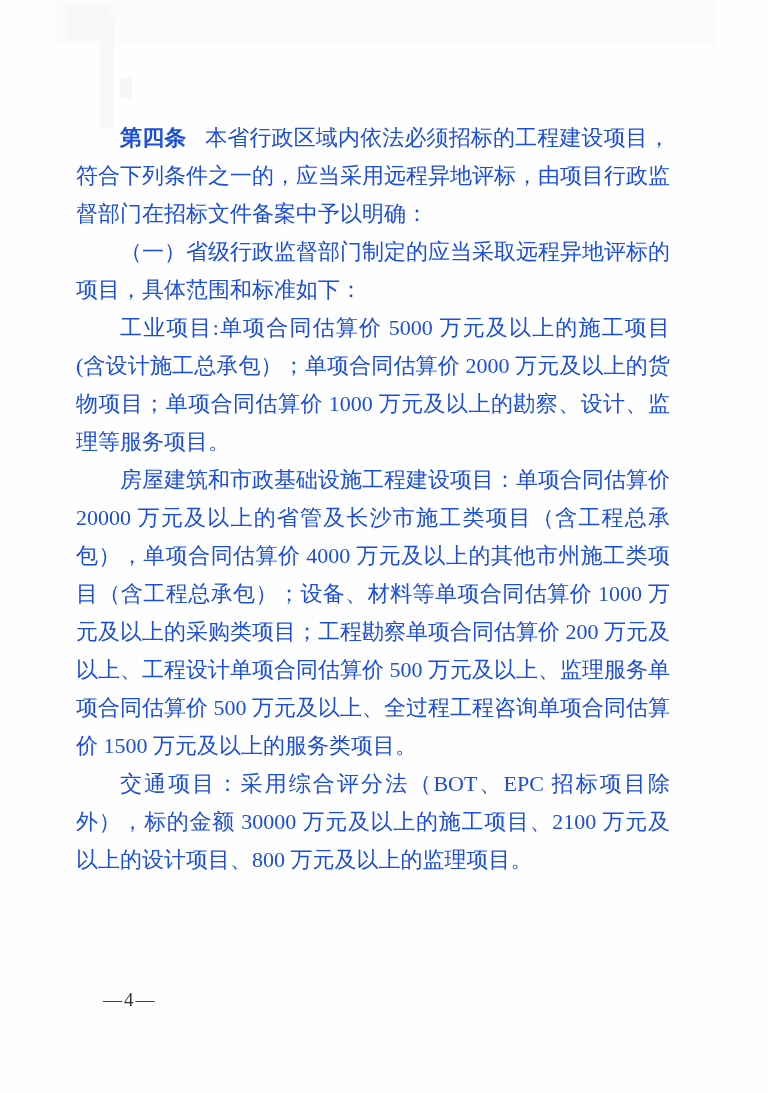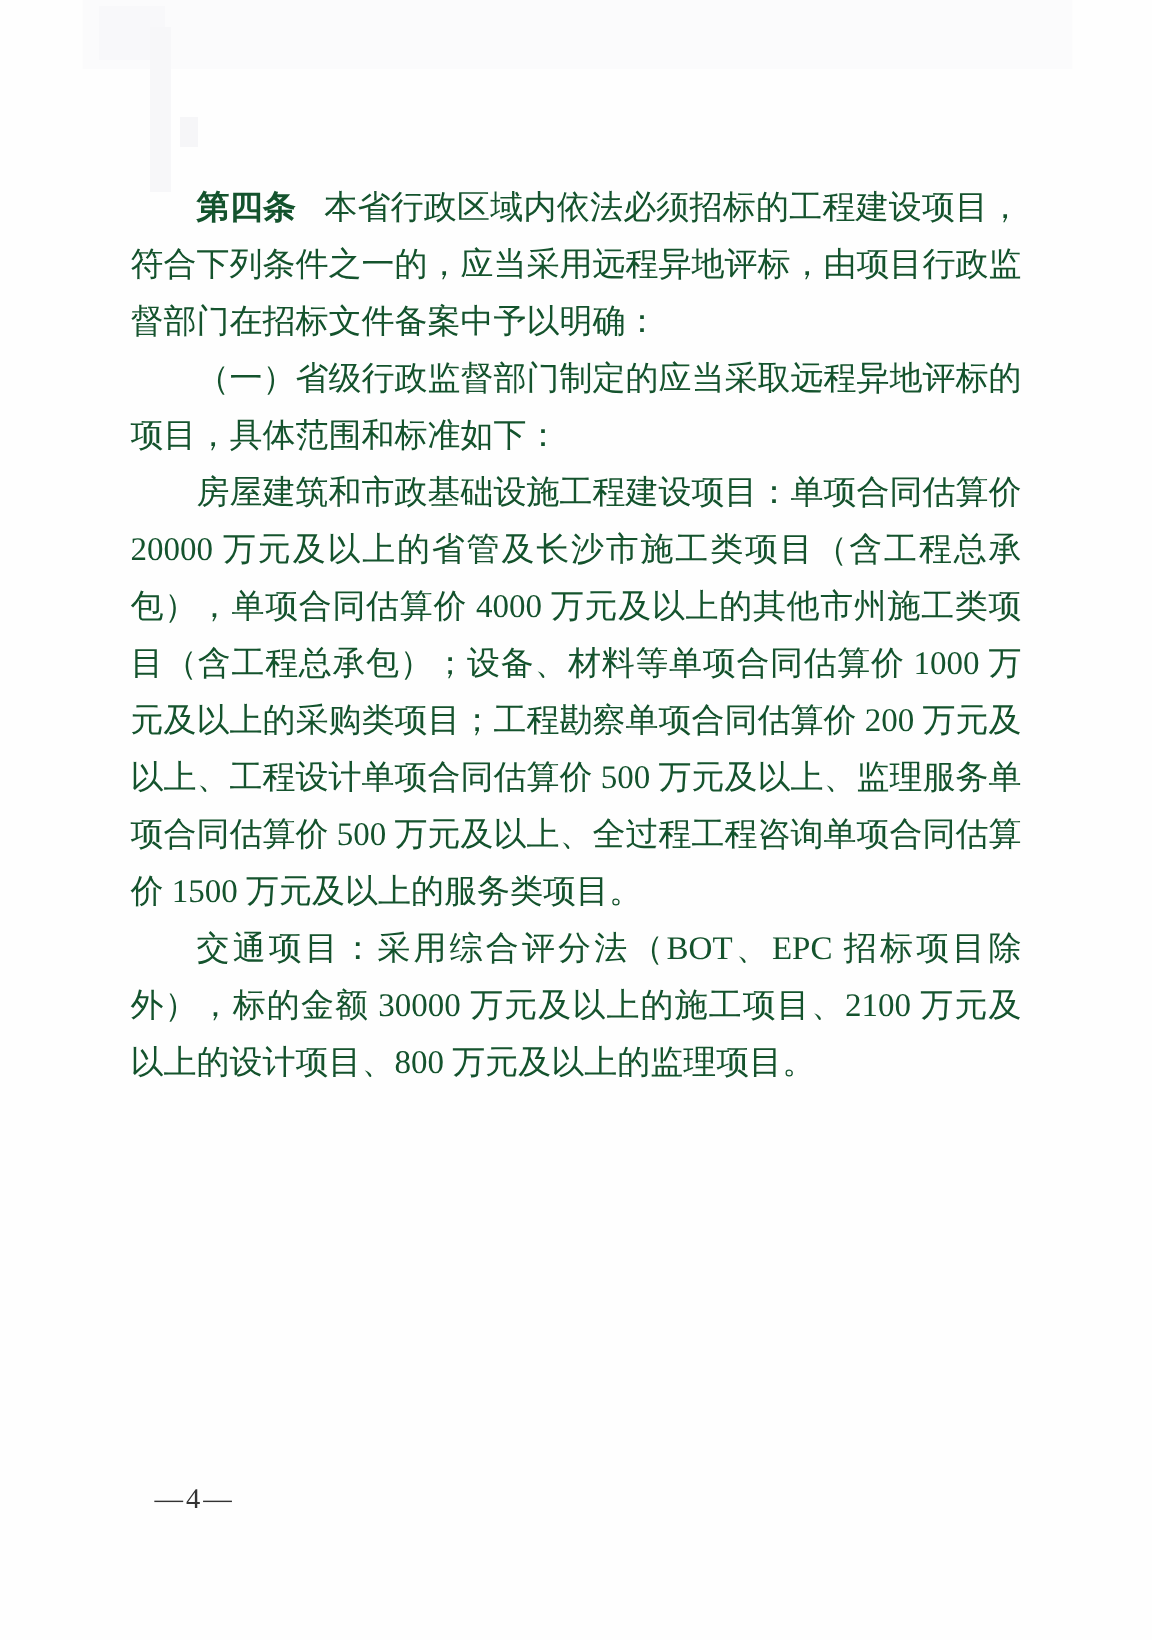--- a/index.html
+++ b/index.html
@@ -20,24 +20,24 @@
     position: absolute;
     pointer-events: none;
   }
   .artifact.a1 { left: 55px;  top: 0;    width: 660px; height: 46px;  background: #fbfbfc; }
   .artifact.a2 { left: 66px;  top: 4px;  width: 44px;  height: 36px;  background: #f8f8fa; }
   .artifact.a3 { left: 100px; top: 18px; width: 14px;  height: 110px; background: #f7f7f9; }
   .artifact.a4 { left: 120px; top: 78px; width: 12px;  height: 20px;  background: #f6f6f8; }
 
   .content {
     position: absolute;
-    left: 87px;
+    left: 76px;
     top: 119px;
     width: 594px;
-    color: #14532d;
+    color: #1d4ed8;
     font-size: 22px;
     line-height: 38px;
     text-align: justify;
     text-justify: inter-ideograph;
   }
   .content p {
     margin: 0;
     padding: 0;
     text-indent: 2em;
   }
@@ -67,20 +67,21 @@
   <div class="artifact a4"></div>
 
   <div class="content">
 
     <p>
       <span class="article-label">第四条</span><span>本省行政区域内依法必须招标的工程建设项目，符合下列条件之一的，应当采用远程异地评标，由项目行政监督部门在招标文件备案中予以明确：</span>
     </p>
 
     <p>（一）省级行政监督部门制定的应当采取远程异地评标的项目，具体范围和标准如下：</p>
 
+    <p>工业项目:单项合同估算价 5000 万元及以上的施工项目(含设计施工总承包）；单项合同估算价 2000 万元及以上的货物项目；单项合同估算价 1000 万元及以上的勘察、设计、监理等服务项目。</p>
 
     <p>房屋建筑和市政基础设施工程建设项目：单项合同估算价 20000 万元及以上的省管及长沙市施工类项目（含工程总承包），单项合同估算价 4000 万元及以上的其他市州施工类项目（含工程总承包）；设备、材料等单项合同估算价 1000 万元及以上的采购类项目；工程勘察单项合同估算价 200 万元及以上、工程设计单项合同估算价 500 万元及以上、监理服务单项合同估算价 500 万元及以上、全过程工程咨询单项合同估算价 1500 万元及以上的服务类项目。</p>
 
     <p>交通项目：采用综合评分法（BOT、EPC 招标项目除外），标的金额 30000 万元及以上的施工项目、2100 万元及以上的设计项目、800 万元及以上的监理项目。</p>
 
 
   </div>
 
   <div class="page-footer">—4—</div>
 

